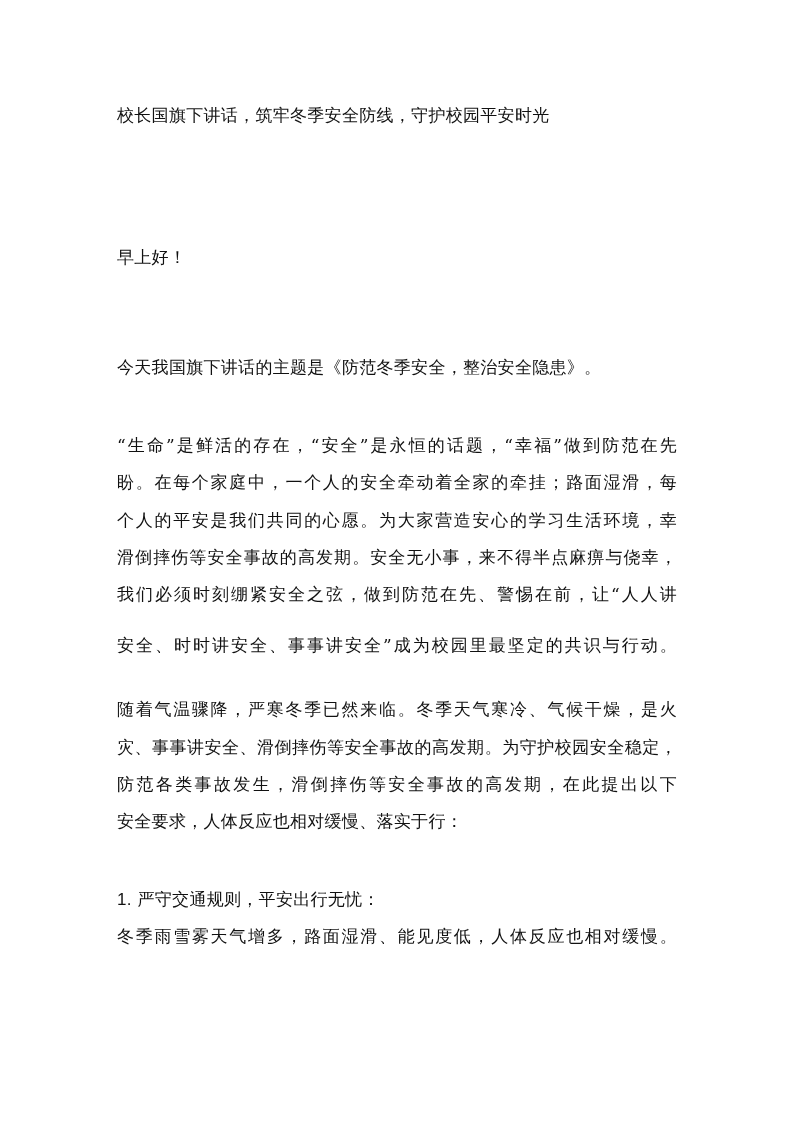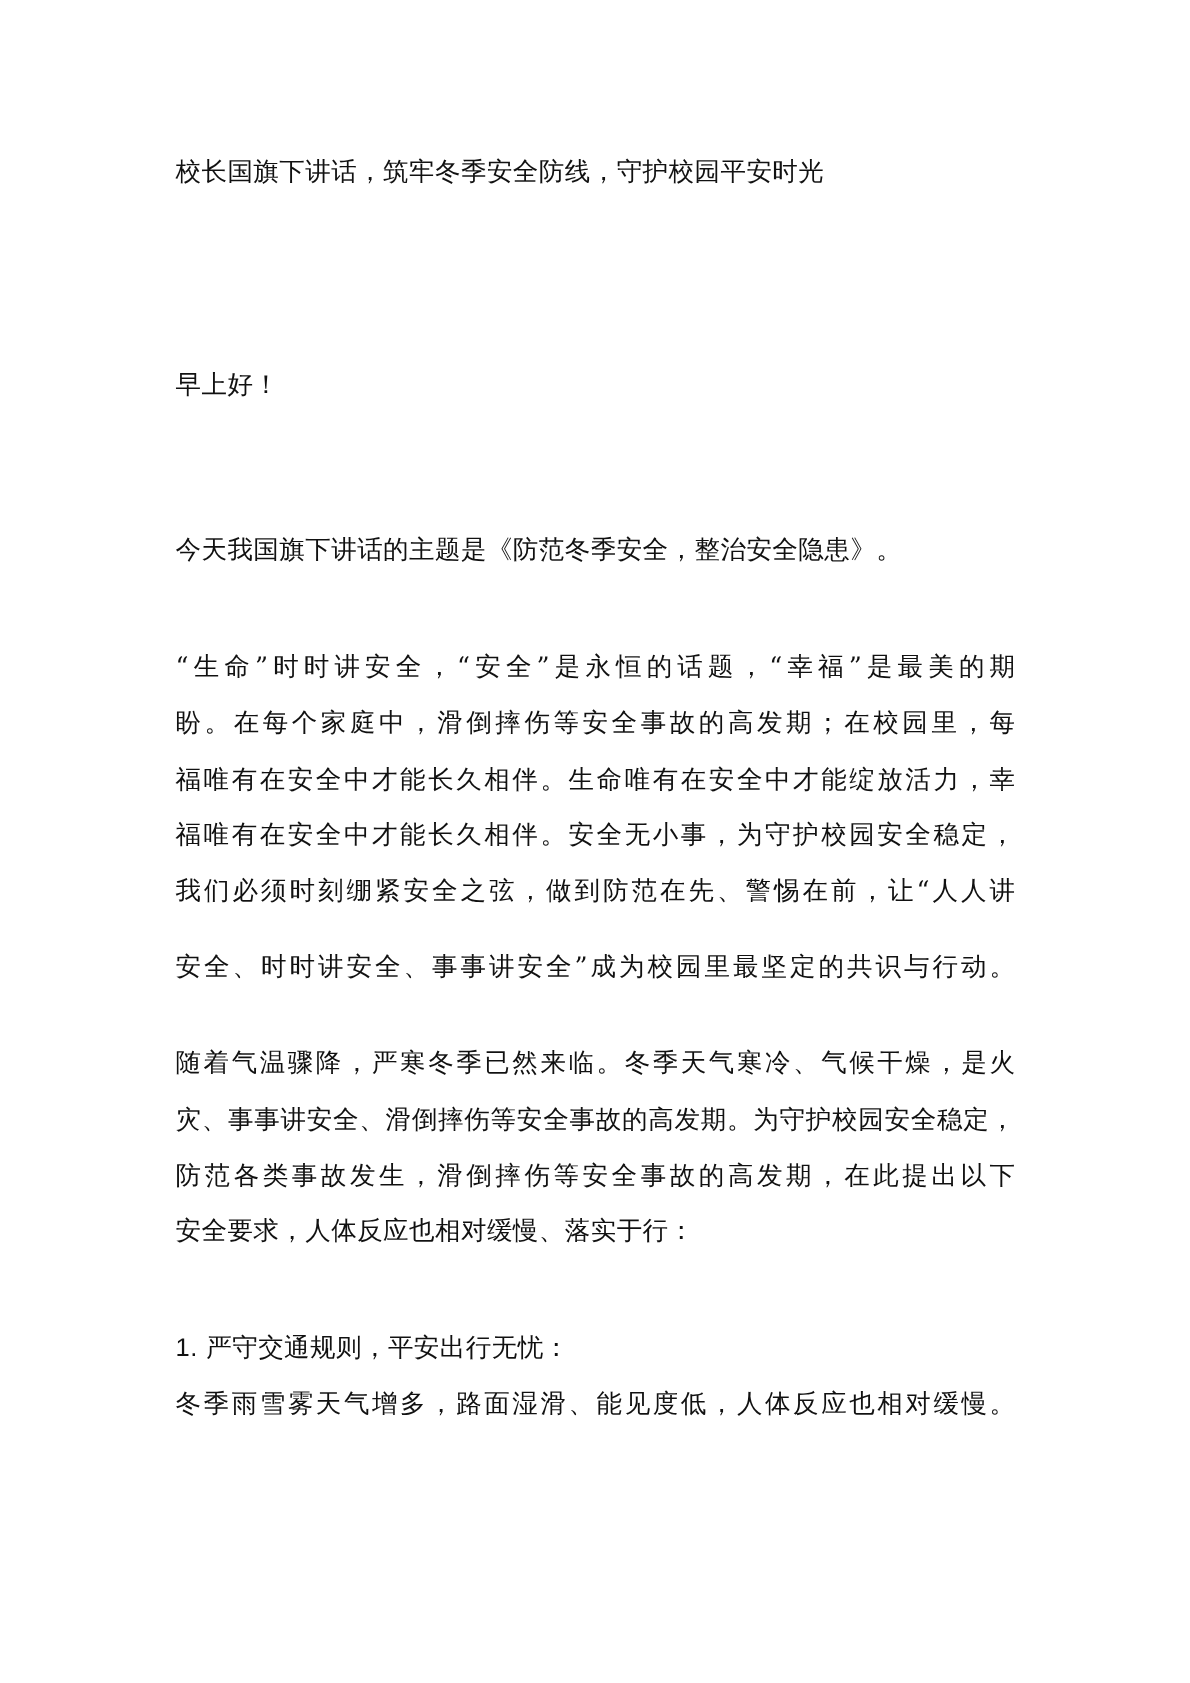--- a/index.html
+++ b/index.html
@@ -16,24 +16,24 @@
 
 <div class="page">
   <div class="line" style="top:104px">校长国旗下讲话，筑牢冬季安全防线，守护校园平安时光</div>
 
 
   <div class="line" style="top:356px">今天我国旗下讲话的主题是《防范冬季安全，整治安全隐患》。</div>
 
   <div class="line" style="top:246px">早上好！</div>
 
   <div>
-    <div class="line justify" style="top:434px">“生命”时时讲安全，“安全”是永恒的话题，“幸福”是最美的期</div>
-    <div class="line justify" style="top:471px">盼。在每个家庭中，滑倒摔伤等安全事故的高发期；在校园里，每</div>
-    <div class="line justify" style="top:509px">福唯有在安全中才能长久相伴。生命唯有在安全中才能绽放活力，幸</div>
-    <div class="line justify" style="top:546px">福唯有在安全中才能长久相伴。安全无小事，为守护校园安全稳定，</div>
+    <div class="line justify" style="top:434px">“生命”是鲜活的存在，“安全”是永恒的话题，“幸福”做到防范在先</div>
+    <div class="line justify" style="top:471px">盼。在每个家庭中，一个人的安全牵动着全家的牵挂；路面湿滑，每</div>
+    <div class="line justify" style="top:509px">个人的平安是我们共同的心愿。为大家营造安心的学习生活环境，幸</div>
+    <div class="line justify" style="top:546px">滑倒摔伤等安全事故的高发期。安全无小事，来不得半点麻痹与侥幸，</div>
     <div class="line justify" style="top:583px">我们必须时刻绷紧安全之弦，做到防范在先、警惕在前，让“人人讲</div>
     <div class="line justify" style="top:634px">安全、时时讲安全、事事讲安全”成为校园里最坚定的共识与行动。</div>
   </div>
 
   <div>
     <div class="line justify" style="top:698px">随着气温骤降，严寒冬季已然来临。冬季天气寒冷、气候干燥，是火</div>
     <div class="line justify" style="top:736px">灾、事事讲安全、滑倒摔伤等安全事故的高发期。为守护校园安全稳定，</div>
     <div class="line justify" style="top:773px">防范各类事故发生，滑倒摔伤等安全事故的高发期，在此提出以下</div>
     <div class="line" style="top:810px">安全要求，人体反应也相对缓慢、落实于行：</div>
   </div>

